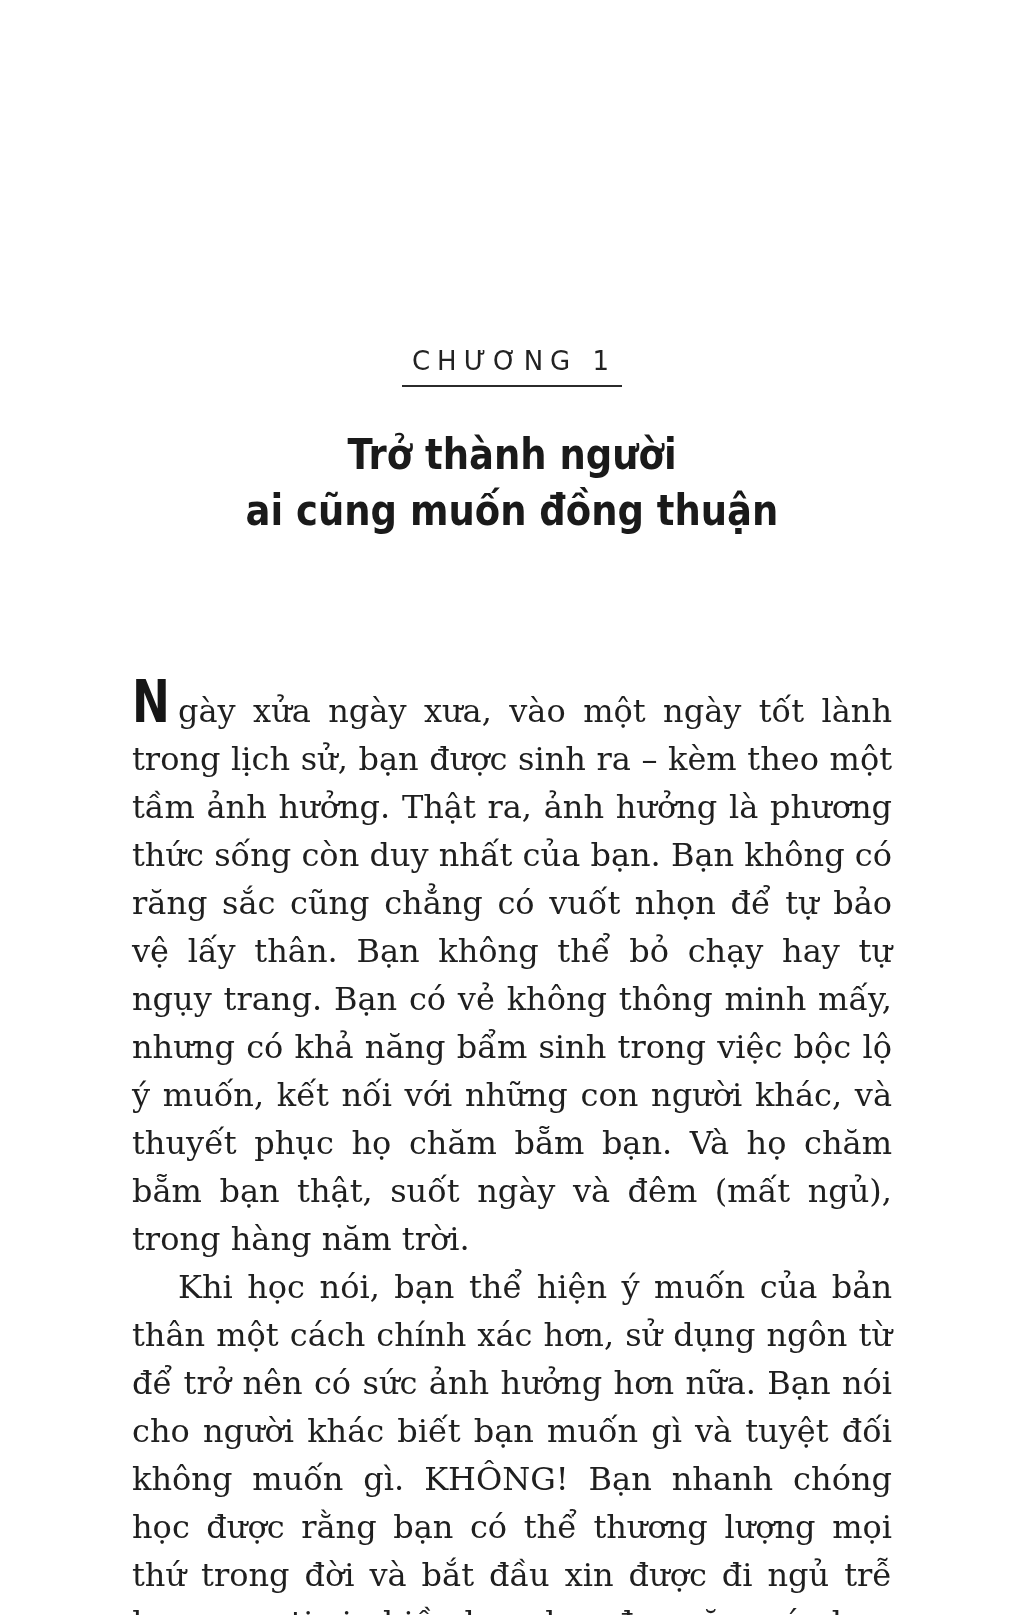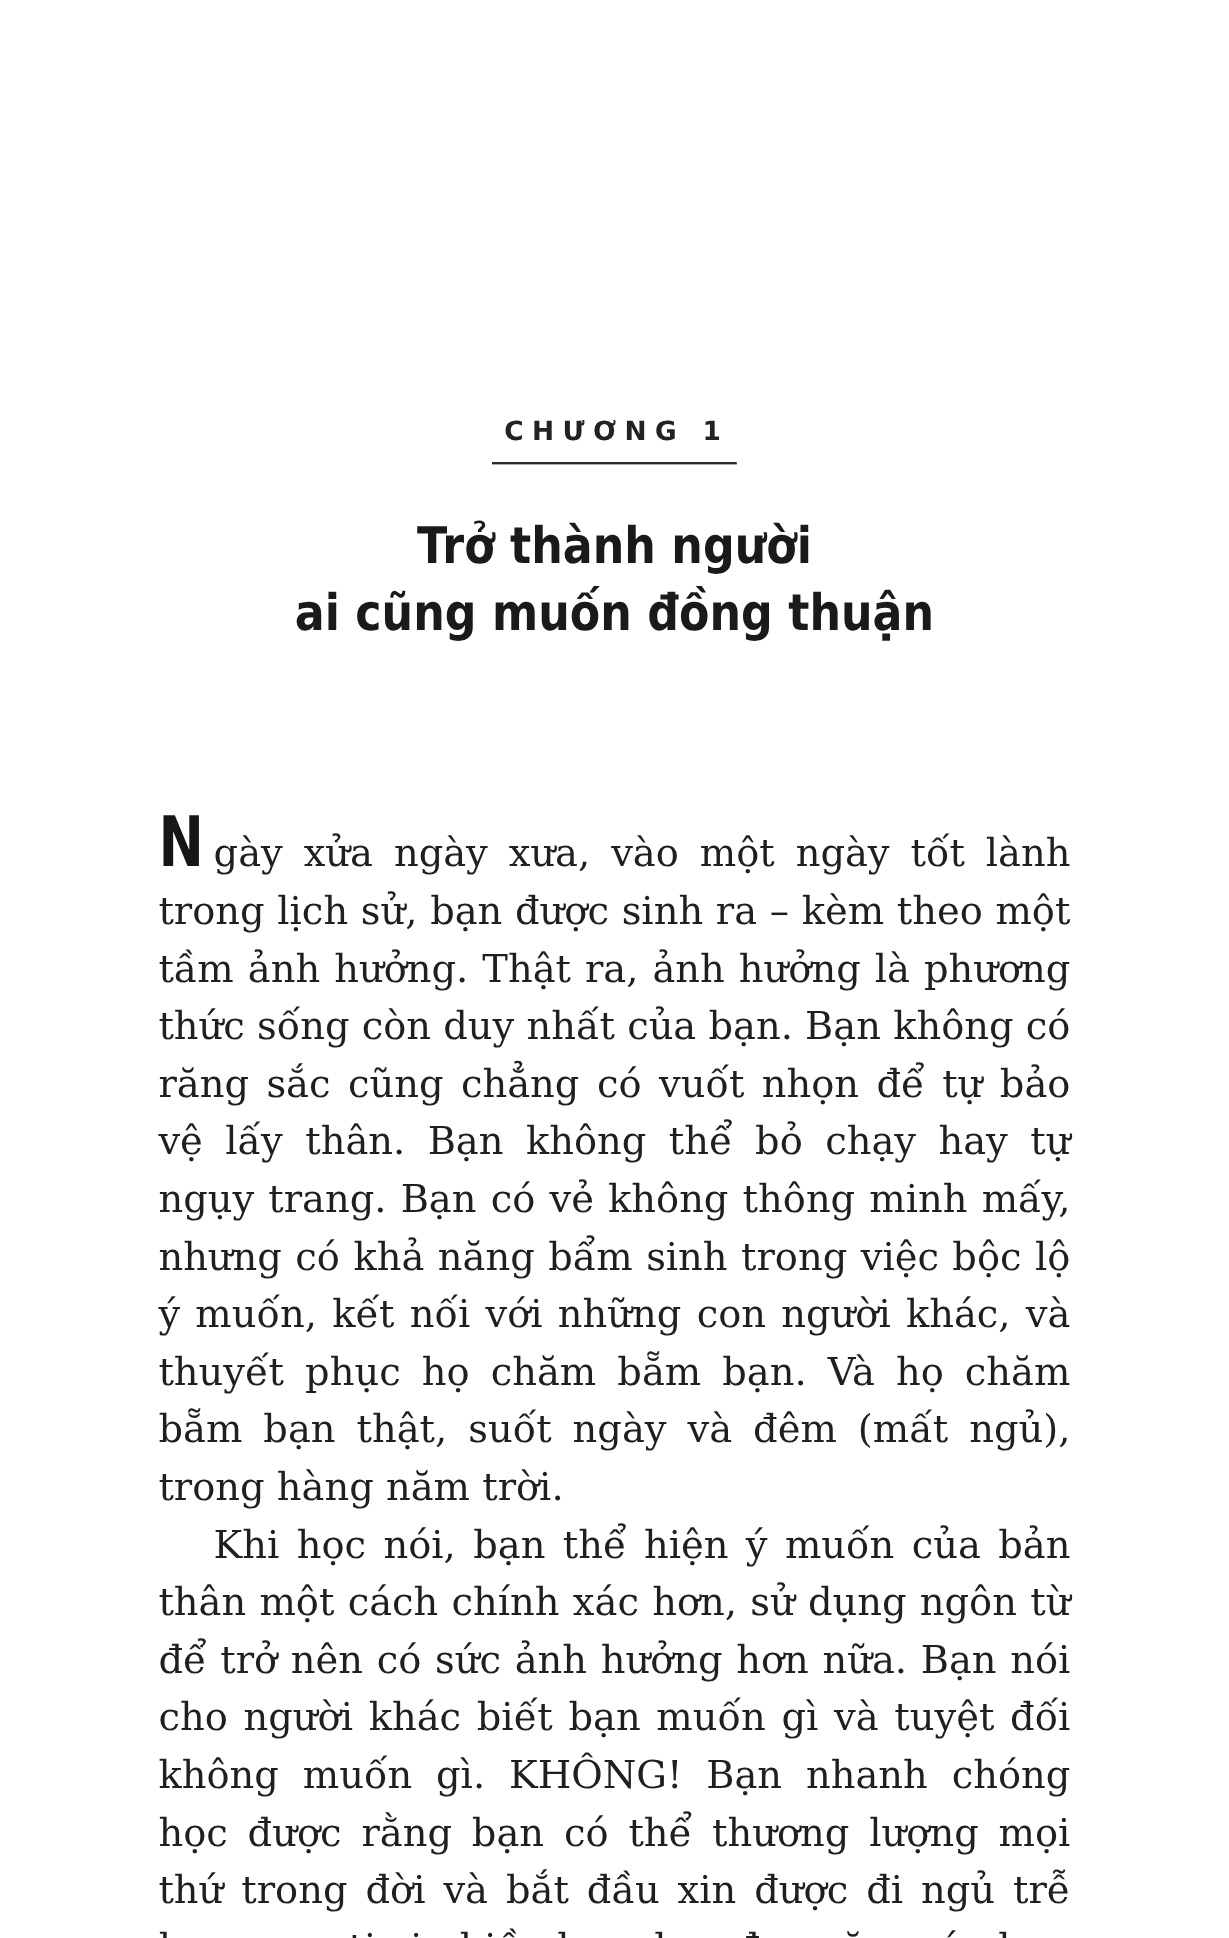--- a/index.html
+++ b/index.html
@@ -21,23 +21,23 @@
   }
 
   
   .chapter-head {
     text-align: center;
   }
 
   .chapter-label {
     display: inline-block;
     font-family: "DejaVu Sans", "Liberation Sans", sans-serif;
-    font-size: 22px;
+    font-size: 26px;
     line-height: 30px;
-    font-weight: 700;
+    font-weight: 400;
     letter-spacing: 7px;
     color: #222222;
     padding: 0 6px 9px 10px;
     border-bottom: 2px solid #2b2b2b;
     white-space: nowrap;
   }
 
   
   .chapter-title {
     margin: 40px 0 0 0;

